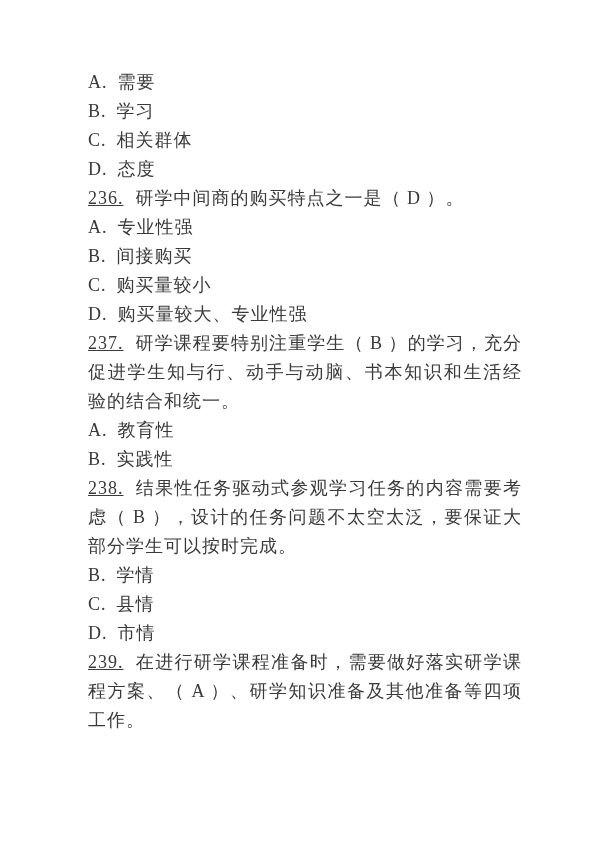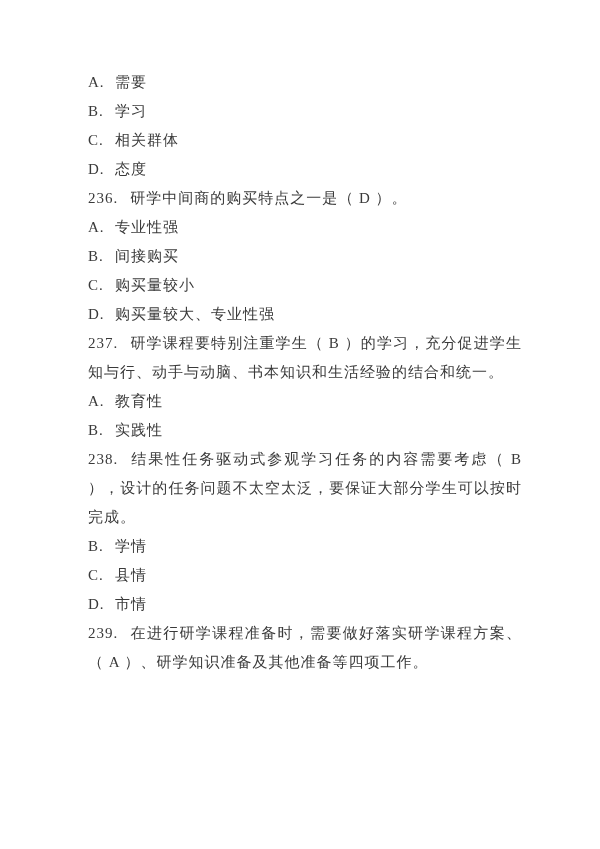--- a/index.html
+++ b/index.html
@@ -13,40 +13,41 @@
     height: 849px;
     background: #ffffff;
     overflow: hidden;
   }
   .content {
     position: absolute;
     left: 88px;
     top: 68px;
     width: 434px;
     font-family: "Liberation Serif", "DejaVu Serif", serif;
-    font-size: 15px;
+    font-size: 18px;
     line-height: 29px;
     color: #3a3a3a;
     letter-spacing: 1px;
   }
   .option-row {
     margin: 0;
     white-space: nowrap;
   }
   .opt-label {
     display: inline-block;
     min-width: 17px;
     margin-right: 10px;
   }
   .question {
     margin: 0;
     text-align: justify;
   }
   .q-num {
     margin-right: 12px;
+    text-decoration: underline;
   }
 </style>
 </head>
 <body>
 
 <div class="page">
   <div class="content">
 
     <div class="option-row">
       <span class="opt-label">A.</span><span class="opt-text">需要</span>

